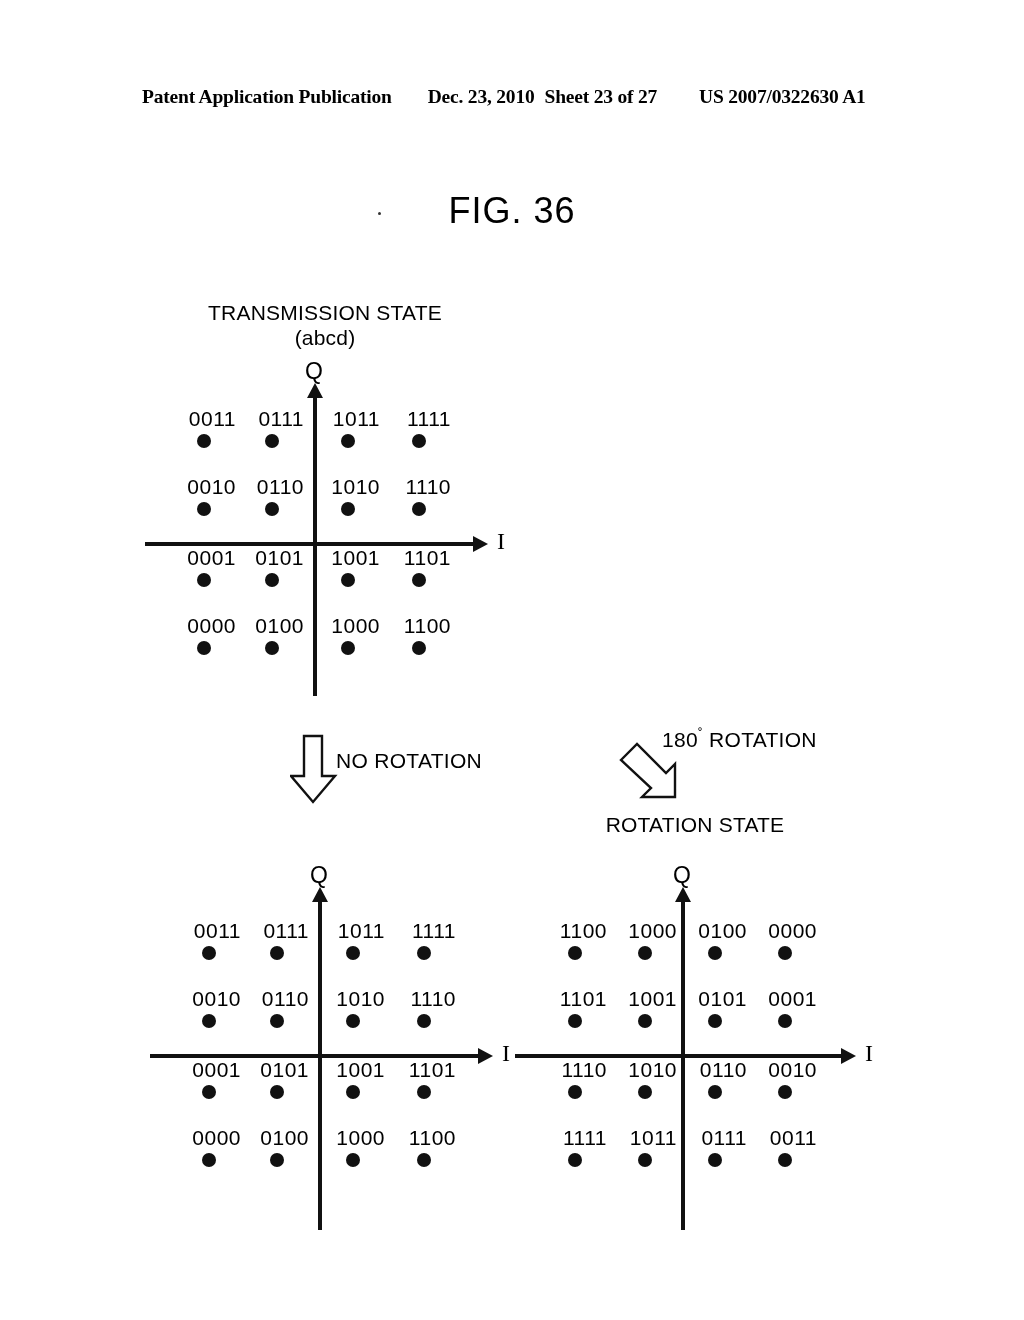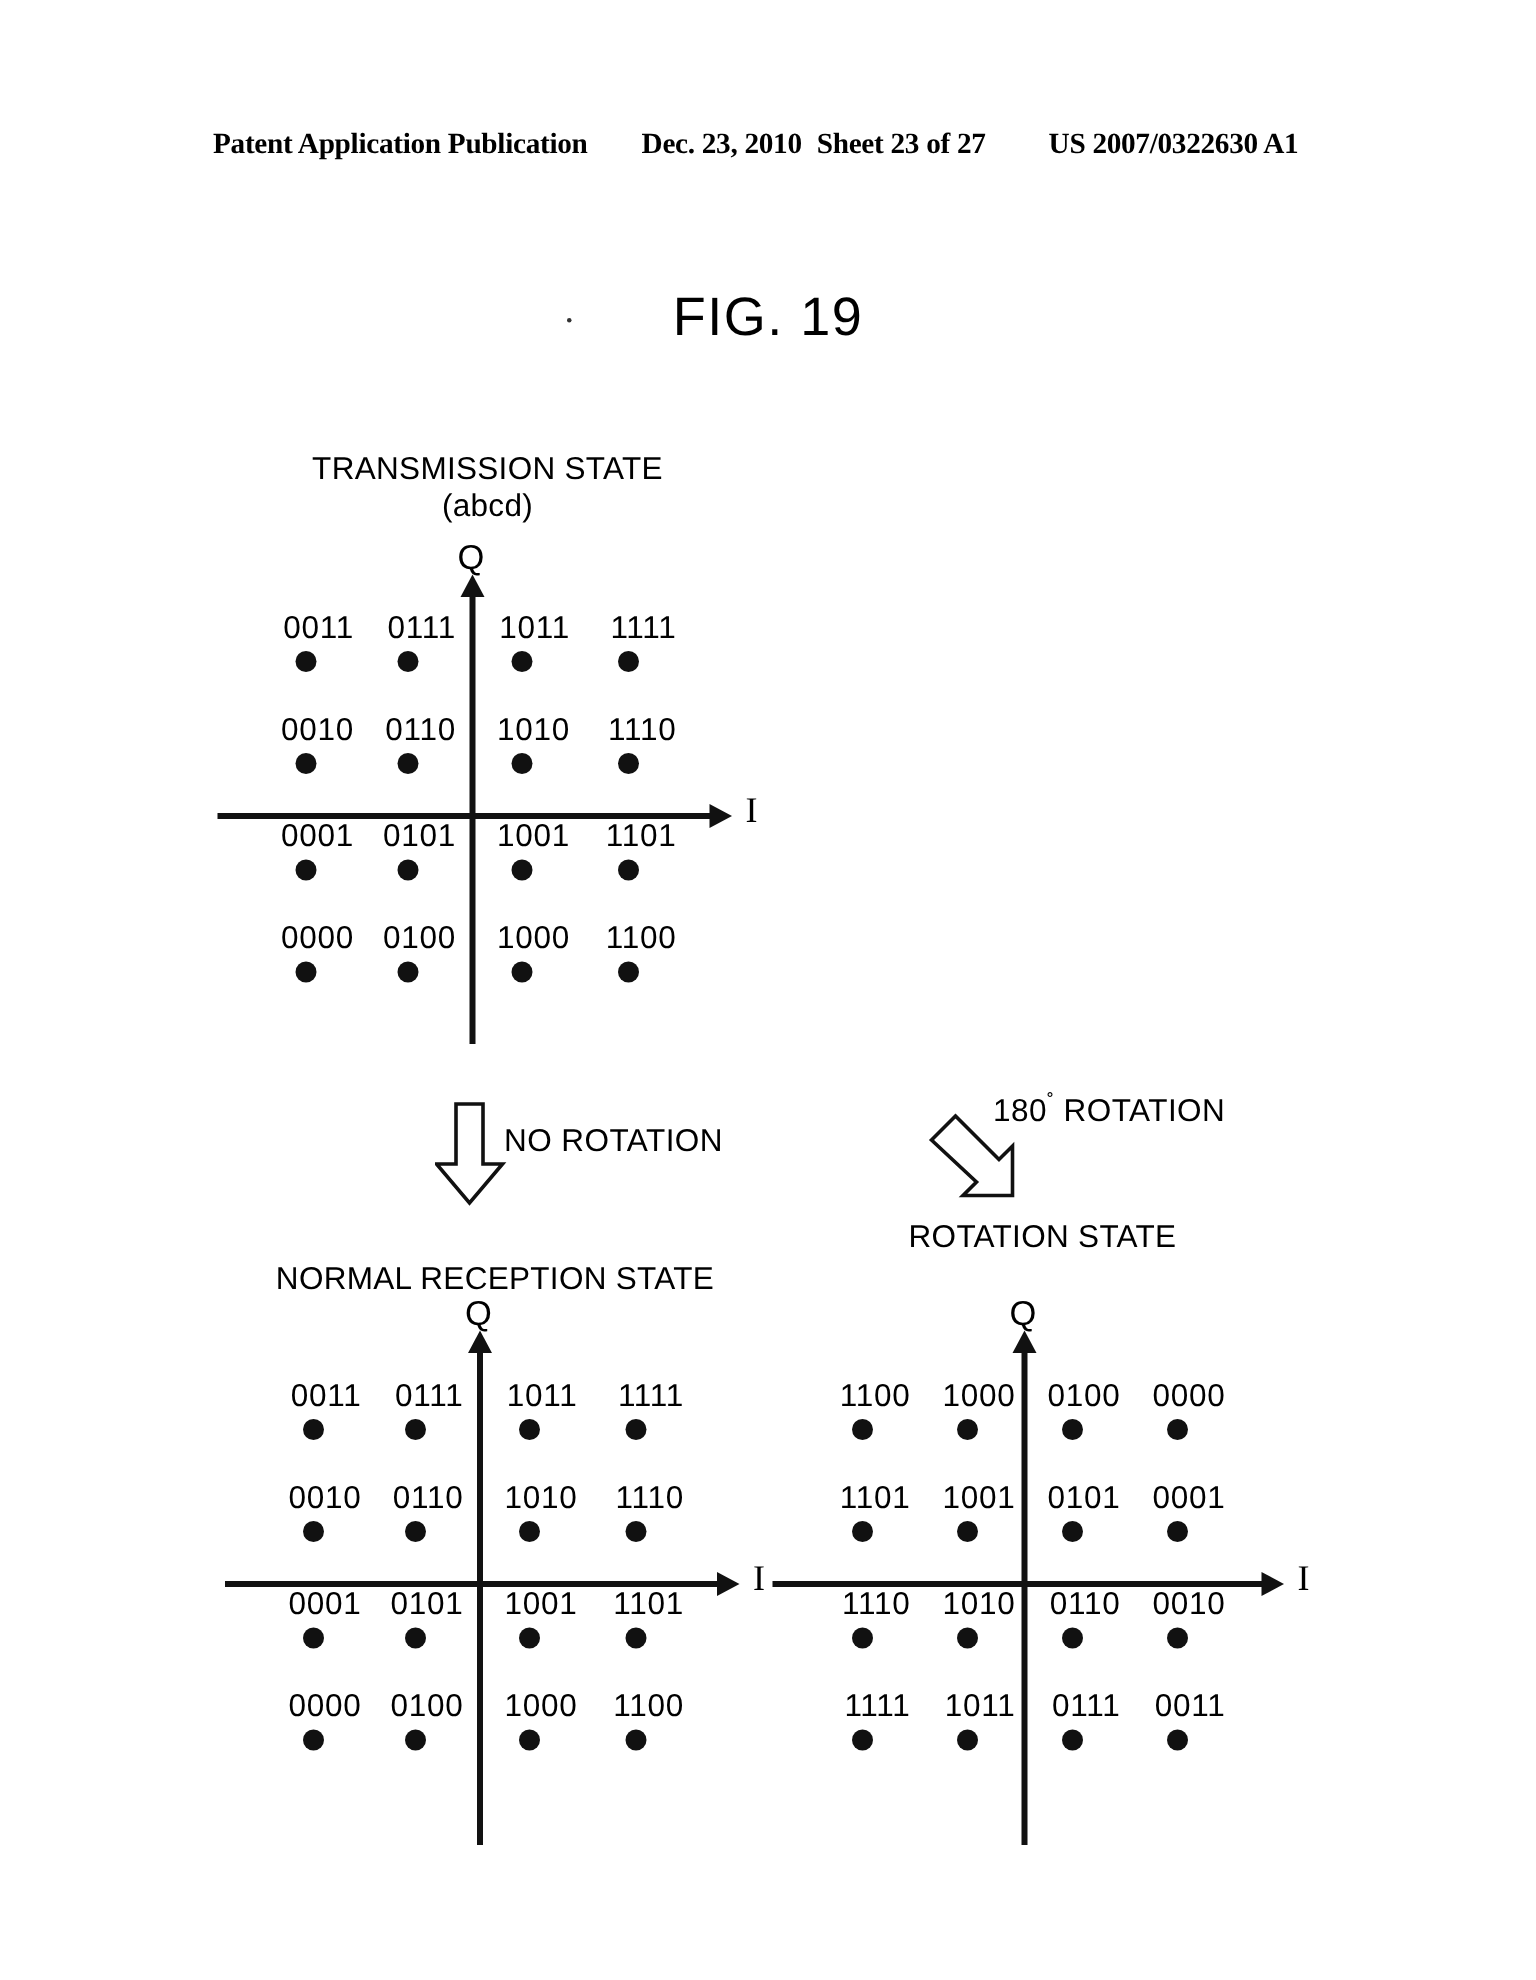--- a/index.html
+++ b/index.html
@@ -149,21 +149,21 @@
 
   <div class="pub-header">
     <span class="hdr-left">Patent Application Publication</span>
     <span class="hdr-mid">Dec. 23, 2010</span>
     <span class="hdr-mid2">Sheet 23 of 27</span>
     <span class="hdr-right">US 2007/0322630 A1</span>
   </div>
 
   <div class="fig-title">
     <span class="stray-dot"></span>
-    <span>FIG. 19</span>
+    <span>FIG. 36</span>
   </div>
 
   <div class="plot" style="left:155px; top:300px; width:340px; height:400px;">
 
     <div class="plot-caption" style="left:0; top:0;">
       <div>TRANSMISSION STATE</div>
       <div>(abcd)</div>
     </div>
 
     <div class="axis-v" style="left:158px; top:96px; height:300px;"></div>
@@ -254,23 +254,20 @@
     <svg width="70" height="70" viewBox="0 0 70 70" style="position:absolute; left:3px; top:18px;">
       <polygon points="6,22 22,6 51,35 60,26 60,59 27,59 36,50" fill="#ffffff" stroke="#111111" stroke-width="2.4" stroke-linejoin="miter"></polygon>
     </svg>
     <div class="rot-label" style="left:50px; top:6px;">
       <span>180</span><span class="deg-sym">˚</span><span> ROTATION</span>
     </div>
   </div>
 
   <div class="plot" style="left:160px; top:840px; width:340px; height:400px;">
 
-    <div class="plot-caption" style="left:0; top:0;">
-      <div>NORMAL RECEPTION STATE</div>
-    </div>
 
     <div class="axis-v" style="left:158px; top:60px; height:330px;"></div>
     <div class="arrowhead-up" style="left:152px; top:47px;"></div>
     <div class="axis-label q" style="left:150px; top:22px;">Q</div>
 
     <div class="axis-h" style="left:-10px; top:214px; width:330px;"></div>
     <div class="arrowhead-right" style="left:318px; top:208px;"></div>
     <div class="axis-label" style="left:342px; top:200px;">I</div>
 
     <div class="point-group" style="left:17px;  top:80px;">

